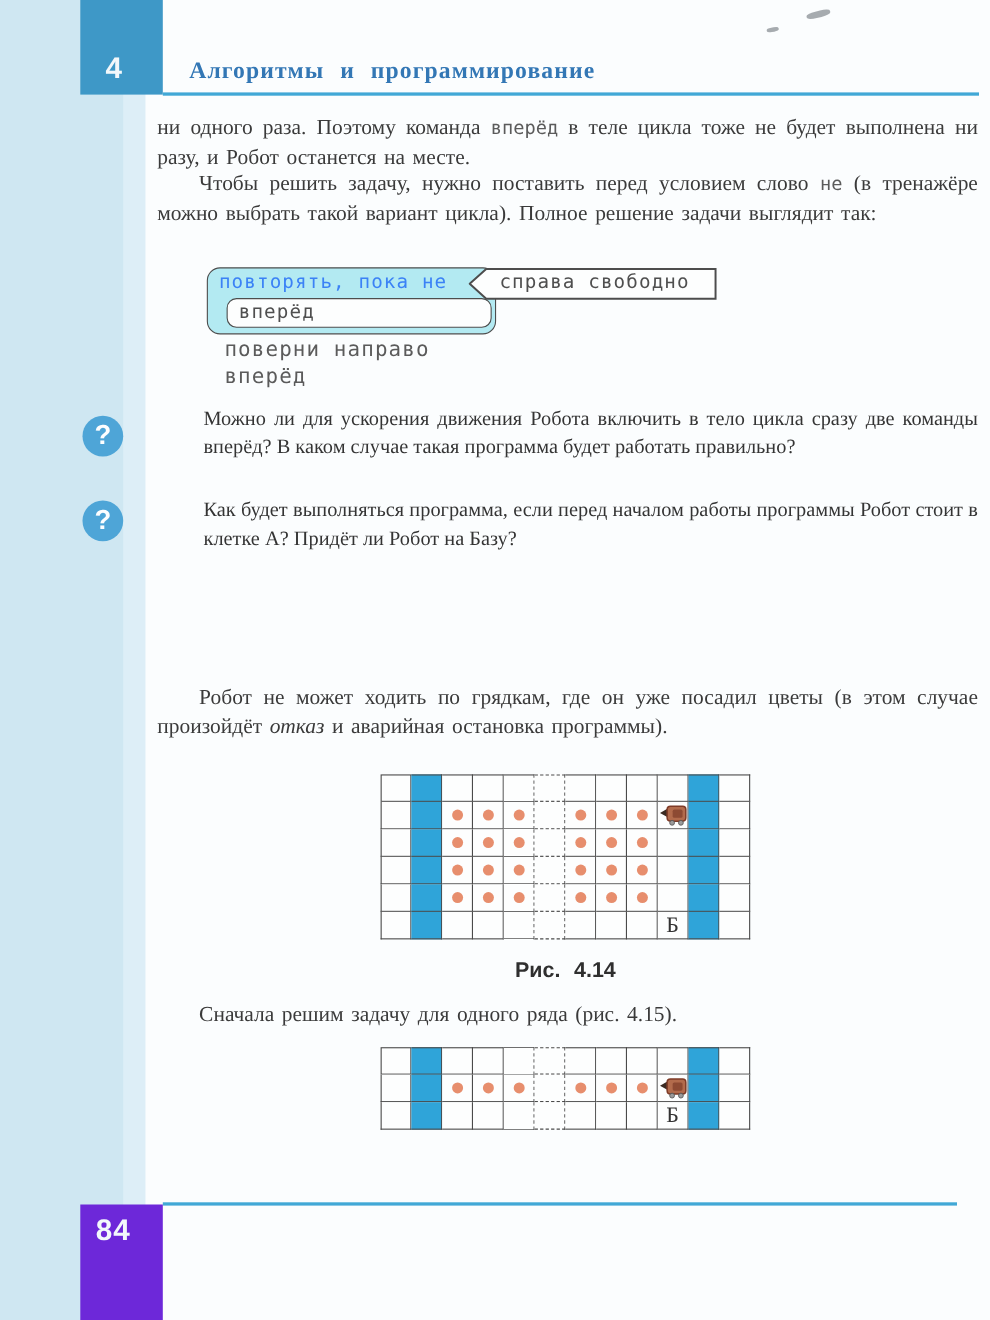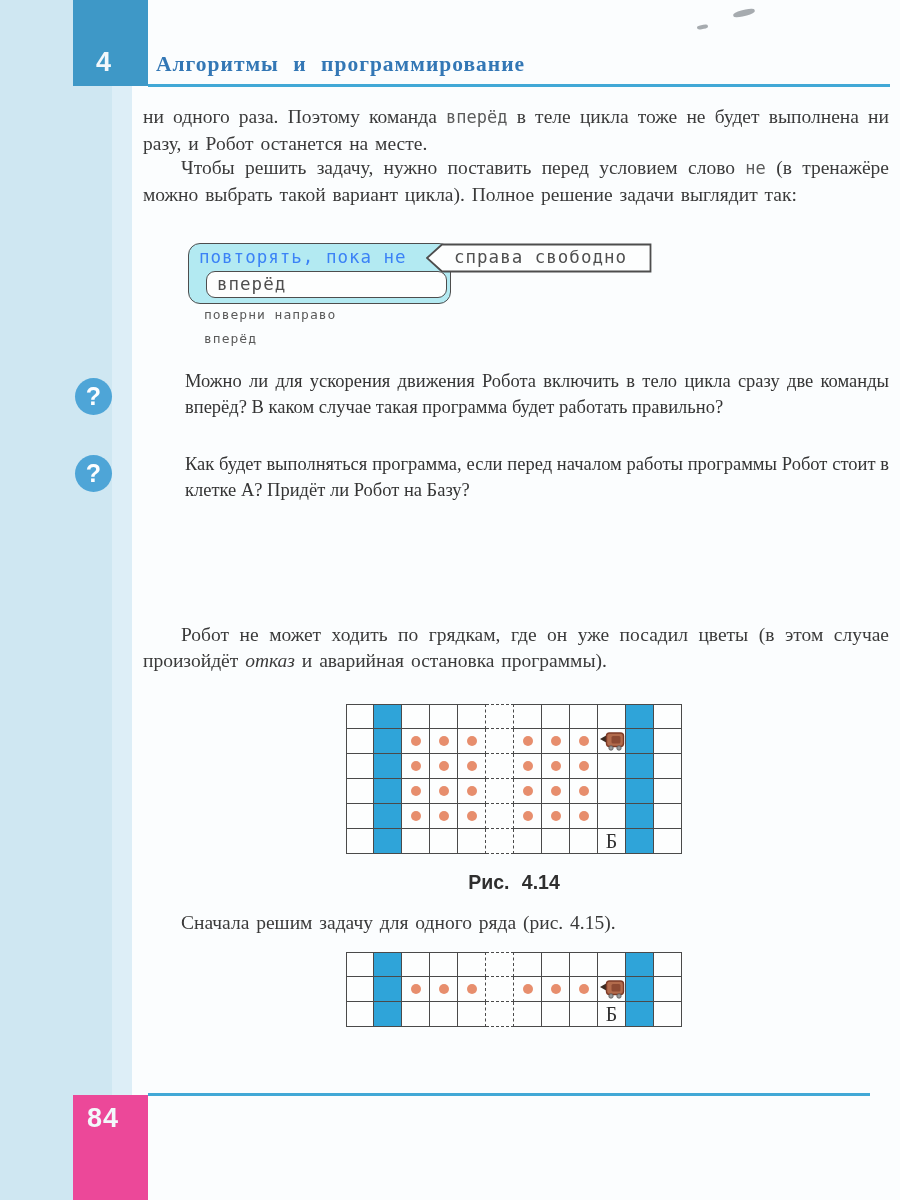--- a/index.html
+++ b/index.html
@@ -8,21 +8,21 @@
     background:#fbfdfe;
     font-family:"Liberation Serif", serif;
   }
   .left-strip{position:absolute;left:0;top:0;width:132px;height:1200px;background:#cfe7f2;}
   .left-strip-inner{position:absolute;left:112px;top:0;width:20px;height:1200px;background:#ddeef7;}
 
   
   .chapter-tab{position:absolute;left:73px;top:0;width:75px;height:86px;background:#3e98c7;}
   .chapter-num{position:absolute;left:0;right:14px;bottom:8px;text-align:center;
     color:#f2f8fb;font-family:"Liberation Sans",sans-serif;font-weight:bold;font-size:27px;}
-  .header-title{position:absolute;left:156px;top:52px;width:700px;
+  .header-title{position:absolute;left:172px;top:52px;width:700px;
     color:#3377b5;font-weight:bold;font-size:21.5px;letter-spacing:1px;word-spacing:8px;}
   .header-rule{position:absolute;left:148px;top:84px;width:742px;height:3px;background:#41a8d6;}
   .smudge{position:absolute;background:#8a8f94;border-radius:40%;opacity:.75;}
   .s1{left:733px;top:10px;width:22px;height:6px;transform:rotate(-14deg);}
   .s2{left:697px;top:25px;width:11px;height:4px;transform:rotate(-10deg);}
 
   
   .body{position:absolute;left:143px;width:746px;color:#3a3a3a;
     font-size:19.5px;line-height:25.5px;text-align:justify;word-spacing:2px;}
   .indent{text-indent:38px;}
@@ -36,21 +36,21 @@
     font-family:"DejaVu Sans Mono",monospace;font-size:17.5px;color:#3b82f6;letter-spacing:1px;white-space:nowrap;}
   .cond-box{position:absolute;left:426px;top:243px;width:226px;height:30px;}
   .cond-box svg{position:absolute;left:0;top:0;}
   .cond-label{position:absolute;left:28px;top:4px;
     font-family:"DejaVu Sans Mono",monospace;font-size:17.5px;color:#4f4f4f;letter-spacing:1px;white-space:nowrap;}
   .loop-body-box{position:absolute;left:206px;top:271px;width:241px;height:27px;
     background:#fdfefe;border:1.6px solid #4d4d4d;border-radius:9px;box-sizing:border-box;}
   .loop-body-label{position:absolute;left:10px;top:2px;
     font-family:"DejaVu Sans Mono",monospace;font-size:17.5px;color:#4f4f4f;letter-spacing:1px;white-space:nowrap;}
   .code-line{position:absolute;left:204px;
-    font-family:"DejaVu Sans Mono",monospace;font-size:13px;color:#5b5b5b;letter-spacing:1px;white-space:nowrap;text-align:center;}
+    font-family:"DejaVu Sans Mono",monospace;font-size:19px;color:#5b5b5b;letter-spacing:1px;white-space:nowrap;text-align:center;}
   .cl1{top:307px;} .cl2{top:331px;}
 
   
   .q-icon{position:absolute;left:75px;width:37px;height:37px;border-radius:50%;
     background:#4ea5d7;color:#fdfeff;font-family:"Liberation Sans",sans-serif;font-weight:bold;
     font-size:25px;text-align:center;line-height:36px;}
   .qi1{top:378px;} .qi2{top:455px;}
   .q-text{position:absolute;left:185px;width:704px;color:#343434;
     font-family:Liberation Serif, serif;font-size:18.5px;line-height:25.5px;text-align:justify;}
   .qt1{top:369px;} .qt2{top:452px;}
@@ -76,21 +76,21 @@
   .dot{position:absolute;left:9px;top:7px;width:10px;height:10px;border-radius:50%;background:#e78e6d;}
   .robot{position:absolute;left:1px;top:2px;}
   .base-label{position:absolute;left:0;top:1px;width:100%;text-align:center;
     font-family:"Liberation Serif",serif;font-size:20px;color:#333;}
   .caption{position:absolute;width:336px;text-align:center;color:#2f2f2f;
     font-family:"Liberation Sans",sans-serif;font-weight:bold;font-size:19.5px;word-spacing:7px;}
   .cap1{left:346px;top:871px;} .cap2{left:346px;top:1039px;}
 
   
   .footer-rule{position:absolute;left:148px;top:1093px;width:722px;height:3px;background:#41a8d6;}
-  .footer-box{position:absolute;left:73px;top:1095px;width:75px;height:105px;background:#ec4899;}
+  .footer-box{position:absolute;left:73px;top:1095px;width:75px;height:105px;background:#6d28d9;}
   .page-num{position:absolute;left:14px;top:8px;color:#f2f8fb;
     font-family:"Liberation Sans",sans-serif;font-weight:bold;font-size:27px;letter-spacing:1px;}
 </style>
 </head>
 <body>
 
 <div class="page">
   <div class="left-strip"></div>
   <div class="left-strip-inner"></div>
 

